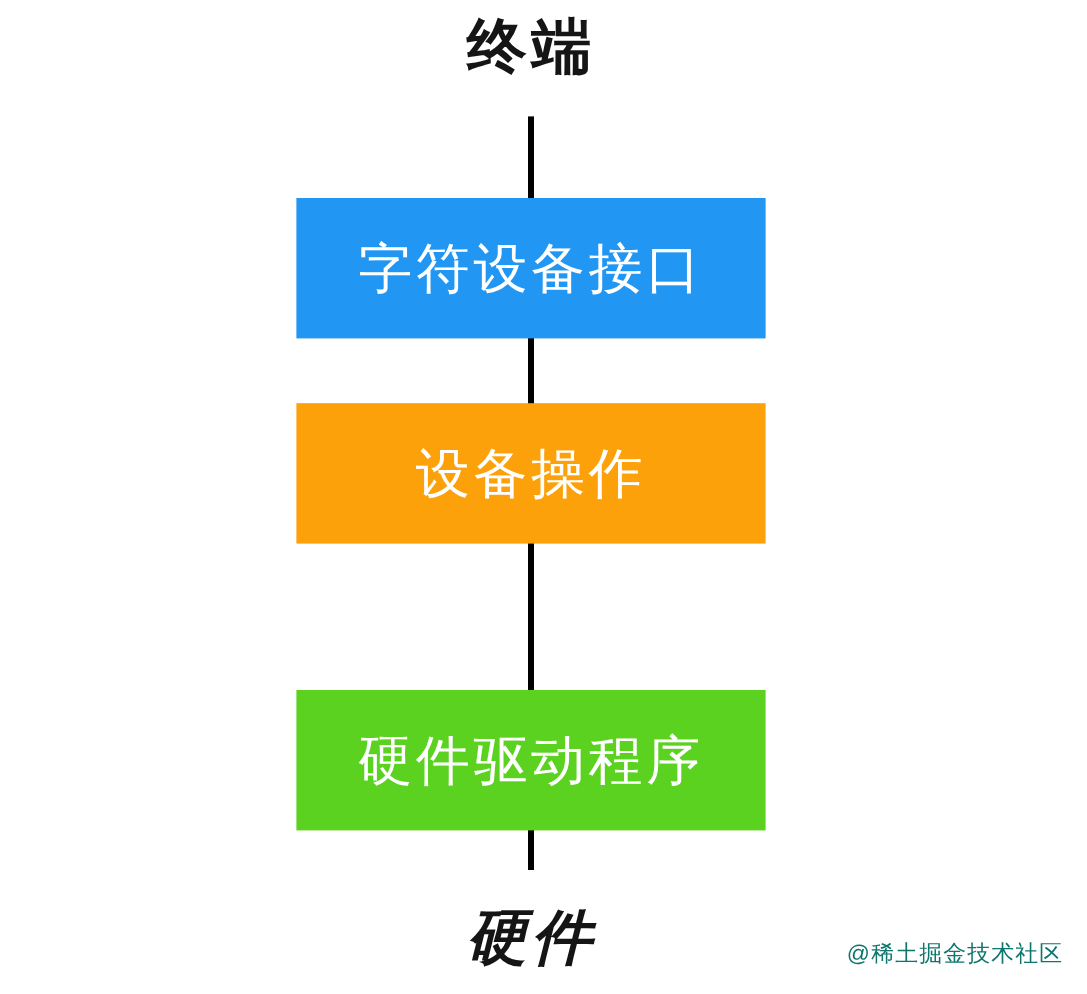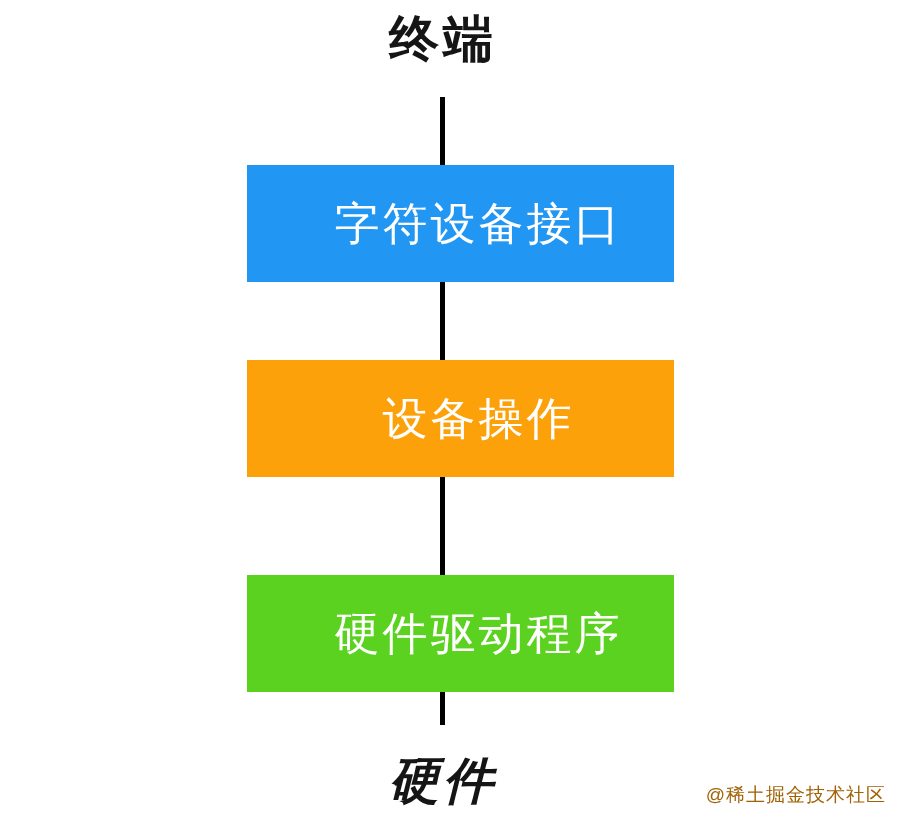--- a/index.html
+++ b/index.html
@@ -44,30 +44,29 @@
     height: 117px;
     z-index: 2;
     display: flex;
     align-items: center;
     justify-content: center;
     color: #ffffff;
     font-size: 45px;
     font-weight: 400;
     letter-spacing: 3px;
     white-space: nowrap;
-    padding-left: 36px;
   }
   .box-0 { top: 165px; }
-  .box-1 { top: 360px; }
+  .box-1 { top: 336px; }
   .box-2 { top: 540px; margin-top: 35px; }
   .watermark {
     position: absolute;
     top: 782px;
     right: 20px;
-    color: #a16207;
+    color: #0f766e;
     font-size: 19px;
     letter-spacing: 1px;
     white-space: nowrap;
     margin-left: 20px;
   }
 </style>
 </head>
 <body>
 
 <div class="canvas">

